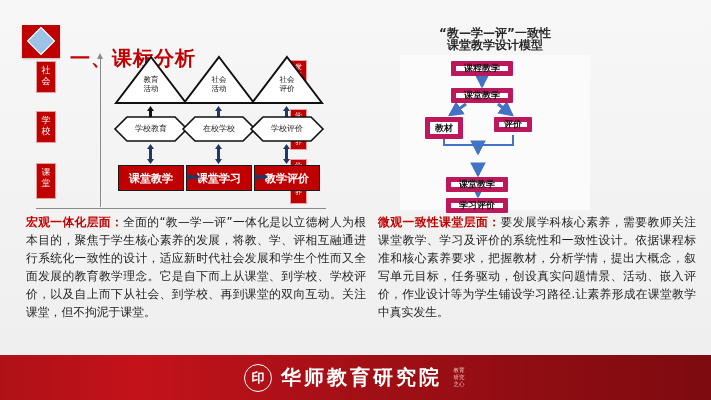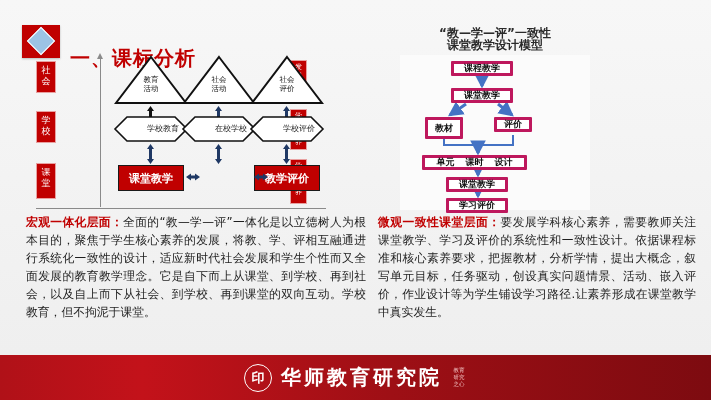--- a/index.html
+++ b/index.html
@@ -144,21 +144,21 @@
     top: 60px;
     width: 76px;
     height: 28px;
   }
   .hex-wrap.c1 { left: 79px; }
   .hex-wrap.c2 { left: 147px; }
   .hex-wrap.c3 { left: 215px; }
   .hex-wrap svg { position: absolute; left: 0; top: 0; }
   .hex-label {
     position: absolute;
-    left: 12px;
+    left: 0;
     top: 8px;
     width: 76px;
     text-align: center;
     font-size: 8px;
     color: #1a1a1a;
   }
 
   
   .rbox {
     position: absolute;
@@ -223,21 +223,21 @@
   .rd-canvas {
     position: relative;
     margin-top: 4px;
     width: 190px;
     height: 155px;
     background: #fbfbfb;
   }
   .nodebox {
     position: absolute;
     background: #ffffff;
-    border: 3px solid #be185d;
+    border: 5px solid #be185d;
     color: #111111;
     font-size: 9px;
     font-weight: bold;
     display: flex;
     align-items: center;
     justify-content: center;
     box-sizing: border-box;
     border-radius: 1px;
     white-space: nowrap;
   }
@@ -450,20 +450,21 @@
         <path d="M4.5,1 L8,6 L6,6 L6,16 L8,16 L4.5,21 L1,16 L3,16 L3,6 L1,6 Z" fill="#1f3864"></path>
       </svg>
     </div>
     <div class="varrow a2c3">
       <svg width="9" height="22">
         <path d="M4.5,1 L8,6 L6,6 L6,16 L8,16 L4.5,21 L1,16 L3,16 L3,6 L1,6 Z" fill="#1f3864"></path>
       </svg>
     </div>
 
     <div class="rbox c1">课堂教学</div>
+    <div class="rbox c2">课堂学习</div>
     <div class="rbox c3">教学评价</div>
 
     <div class="harrow h1">
       <svg width="20" height="10" viewBox="0 0 20 10">
         <path d="M-14,5 L-9,1.5 L-9,3.5 L-5,3.5 L-5,1.5 L0,5 L-5,8.5 L-5,6.5 L-9,6.5 L-9,8.5 Z" fill="#1f3864" transform="translate(14,0)"></path>
       </svg>
     </div>
     <div class="harrow h2">
       <svg width="20" height="10" viewBox="0 0 20 10">
         <path d="M-14,5 L-9,1.5 L-9,3.5 L-5,3.5 L-5,1.5 L0,5 L-5,8.5 L-5,6.5 L-9,6.5 L-9,8.5 Z" fill="#1f3864" transform="translate(14,0)"></path>
@@ -496,36 +497,29 @@
 
         <line x1="78" y1="116" x2="78" y2="120" stroke="#4472c4" stroke-width="3" marker-end="url(#ah)"></line>
 
         <line x1="78" y1="138" x2="78" y2="141" stroke="#4472c4" stroke-width="3" marker-end="url(#ah)"></line>
       </svg>
 
       <div class="nodebox n-kcjx">课程教学</div>
       <div class="nodebox n-kcbz">课堂教学</div>
       <div class="nodebox n-jc">教材</div>
       <div class="nodebox n-pj">评价</div>
-      <div class="nodebox n-dy">
-        <div class="dyinner">
-          <span>单元</span>
-          <span>课时</span>
-          <span>设计</span>
-        </div>
-      </div>
       <div class="nodebox n-ktjx">课堂教学</div>
       <div class="nodebox n-xxpj">学习评价</div>
     </div>
   </div>
 
   <div class="hr-line l"></div>
 
   <div class="textcol left">
-    <span class="lead">宏观一体化层面：</span><span>全面的“教—学—评”一体化是以立德树人为根本目的，聚焦于学生核心素养的发展，将教、学、评相互融通进行系统化一致性的设计，适应新时代社会发展和学生个性而又全面发展的教育教学理念。它是自下而上从课堂、到学校、再到社会，以及自上而下从社会、到学校、再到课堂的双向互动。学校教育，但不拘泥于课堂。</span>
+    <span class="lead">宏观一体化层面：</span><span>全面的“教—学—评”一体化是以立德树人为根本目的，聚焦于学生核心素养的发展，将教、学、评相互融通进行系统化一致性的设计，适应新时代社会发展和学生个性而又全面发展的教育教学理念。它是自下而上从课堂、到学校、学校评价，以及自上而下从社会、到学校、再到课堂的双向互动。关注课堂，但不拘泥于课堂。</span>
   </div>
 
   <div class="textcol right">
     <span class="lead">微观一致性课堂层面：</span><span>要发展学科核心素养，需要教师关注课堂教学、学习及评价的系统性和一致性设计。依据课程标准和核心素养要求，把握教材，分析学情，提出大概念，叙写单元目标，任务驱动，创设真实问题情景、活动、嵌入评价，作业设计等为学生铺设学习路径.让素养形成在课堂教学中真实发生。</span>
   </div>
 
   <div class="footer">
     <div class="footer-logo">印</div>
     <div class="footer-name">华师教育研究院</div>
     <div class="footer-seal">

